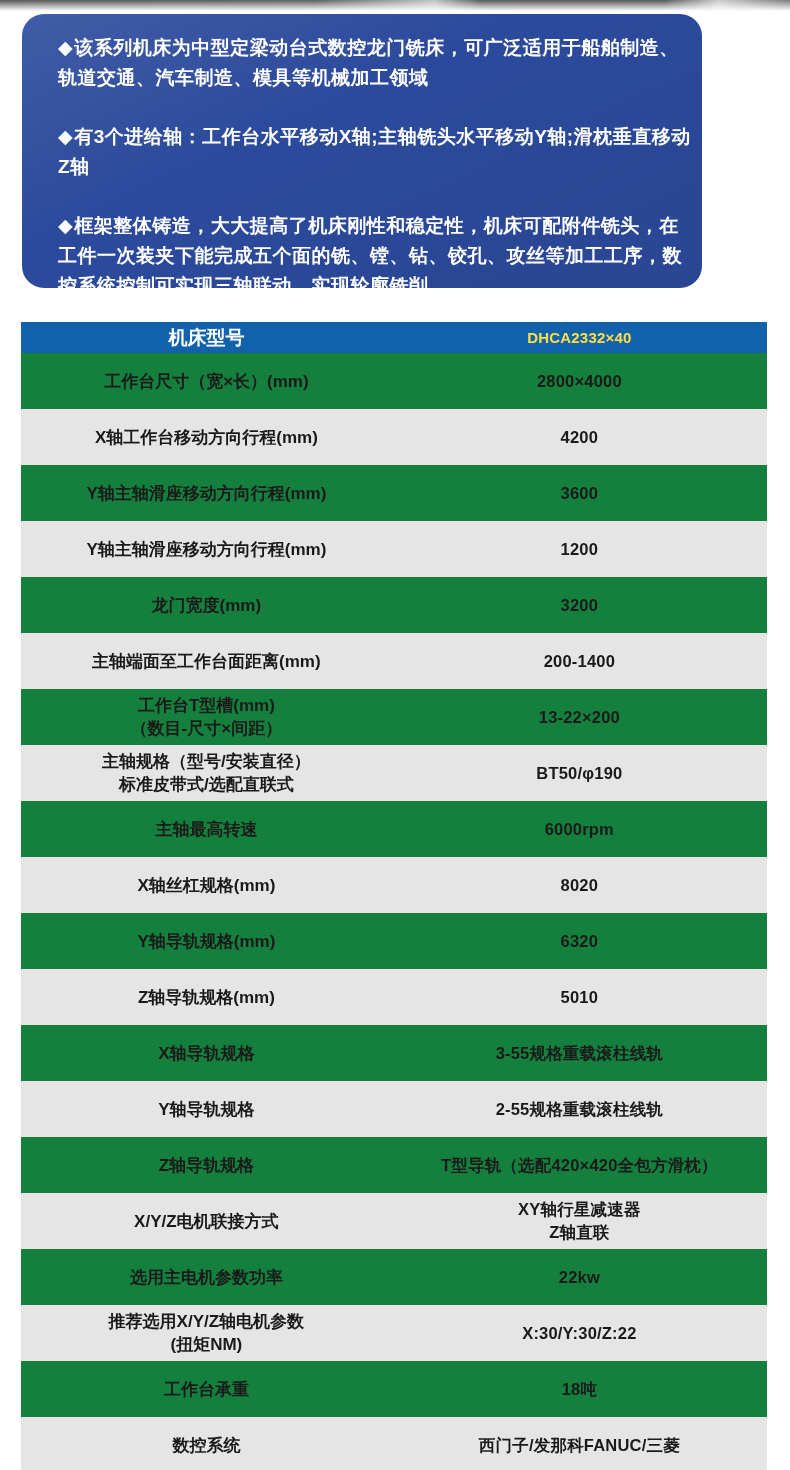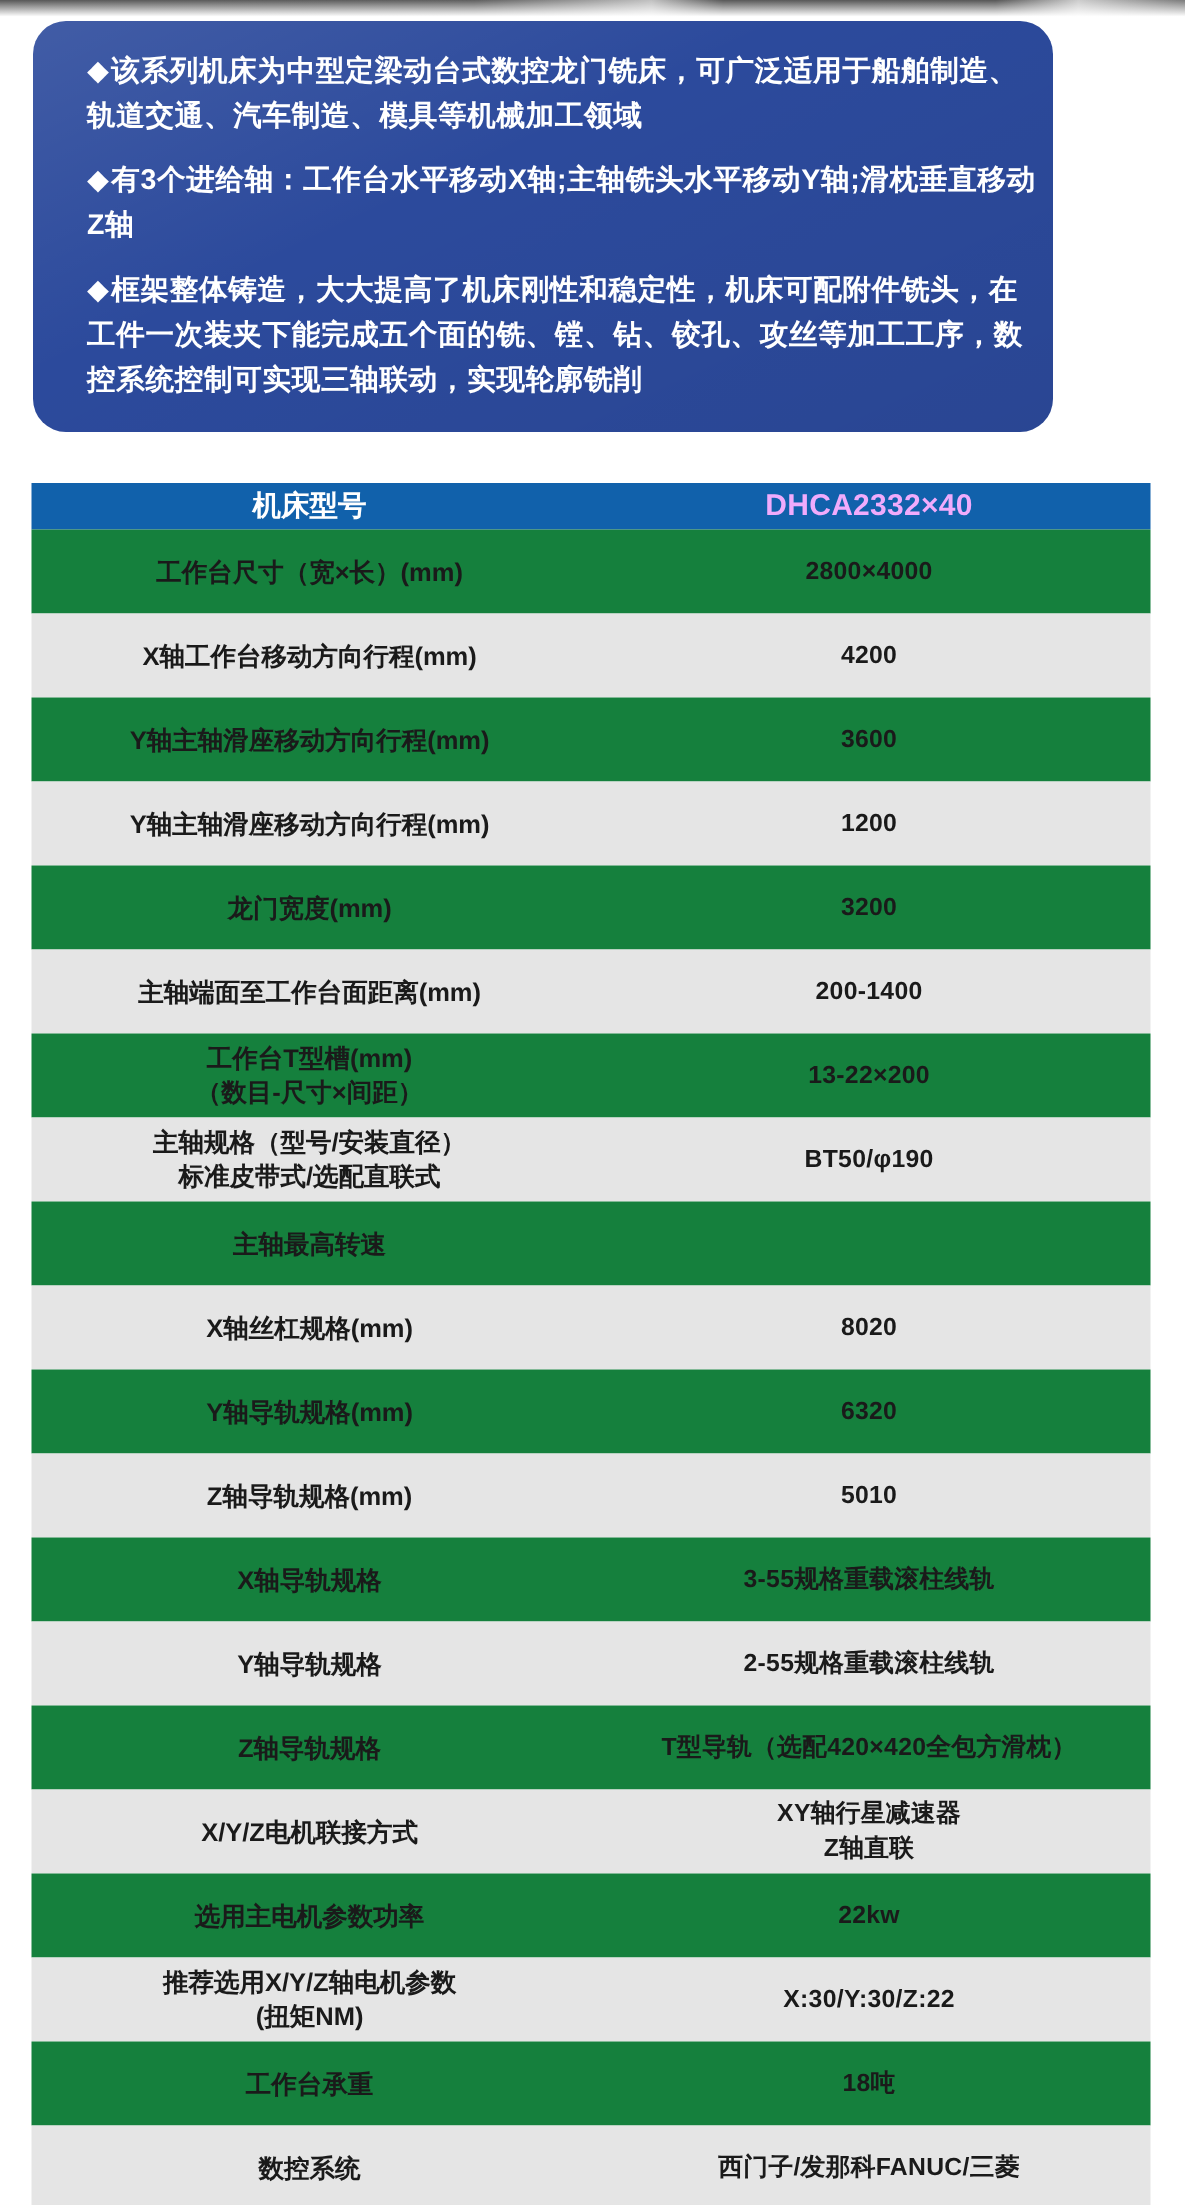--- a/index.html
+++ b/index.html
@@ -19,30 +19,30 @@
   .intro-box{
     position:absolute;left:22px;top:14px;width:680px;height:274px;
     box-sizing:border-box;border-radius:22px;
     background-color:var(--intro-bg,#2c4a9c);
     background-image:linear-gradient(155deg, rgba(255,255,255,.10) 0%, rgba(255,255,255,0) 40%, rgba(0,0,0,.06) 100%);
     color:var(--intro-text,#ffffff);
     padding:19px 6px 0 36px;
     font-size:19px;font-weight:bold;line-height:30px;letter-spacing:.5px;
   }
   .intro-box p{margin:0;}
-  .intro-box p + p{margin-top:13px;}
+  .intro-box p + p{margin-top:29px;}
   .bullet{margin-right:1px;}
   
   .spec-table{position:absolute;left:21px;top:322px;width:746px;}
   .thead{
     display:flex;height:31px;
     background:var(--header-bg,#1161ab);color:#ffffff;
   }
   .thead .cell.label{font-size:19px;font-weight:bold;color:#fff;text-align:right;}
-  .thead .cell.value{font-size:20px;font-weight:bold;color:#f0abfc;}
+  .thead .cell.value{font-size:15px;font-weight:bold;color:#fde047;}
   .row{display:flex;height:56px;background:#15803d;}
   .row.alt{background:var(--alt-bg,#e5e5e5);}
   .cell{
     display:flex;flex-direction:column;align-items:center;justify-content:center;
     text-align:center;box-sizing:border-box;
   }
   .cell.label{width:49.7%;font-weight:bold;font-size:17px;color:var(--table-text,#1a1a1a);line-height:23px;}
   .cell.value{width:50.3%;font-weight:bold;font-size:16.5px;color:var(--table-text,#1a1a1a);line-height:23px;letter-spacing:.2px;}
 </style>
 </head>
@@ -127,20 +127,23 @@
             <div class="line">标准皮带式/选配直联式</div>
           </div>
     <div class="cell value">
             <div class="line">BT50/φ190</div>
           </div>
   </div>
         <div class="row">
     <div class="cell label">
             <div class="line">主轴最高转速</div>
           </div>
+    <div class="cell value">
+            <div class="line">6000rpm</div>
+          </div>
   </div>
         <div class="row alt">
     <div class="cell label">
             <div class="line">X轴丝杠规格(mm)</div>
           </div>
     <div class="cell value">
             <div class="line">8020</div>
           </div>
   </div>
         <div class="row">

